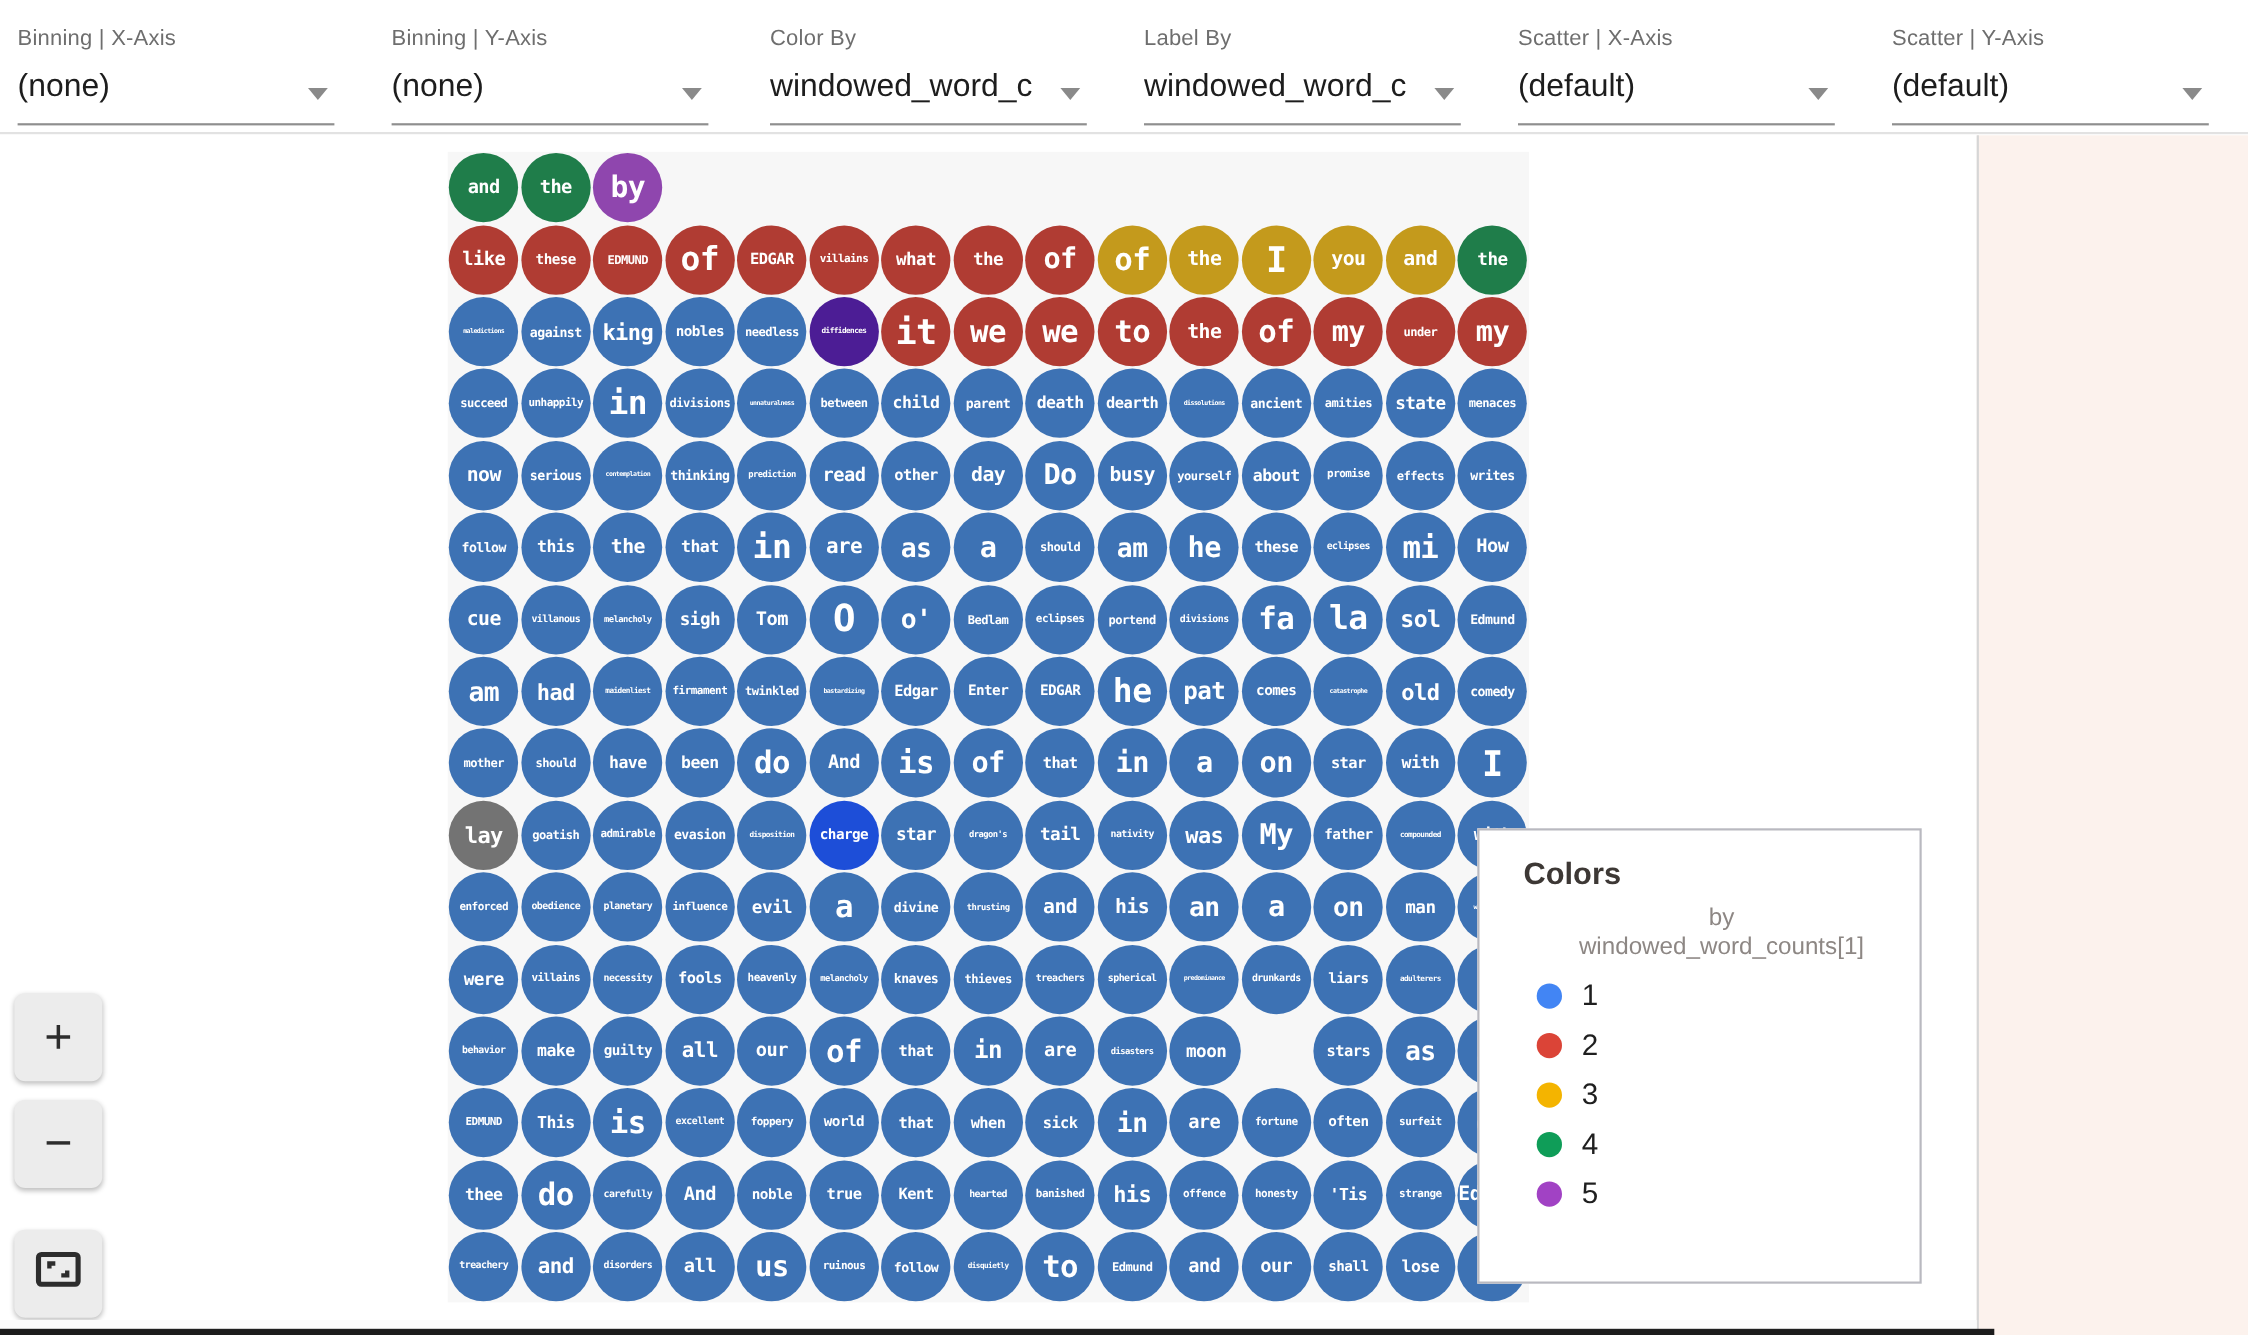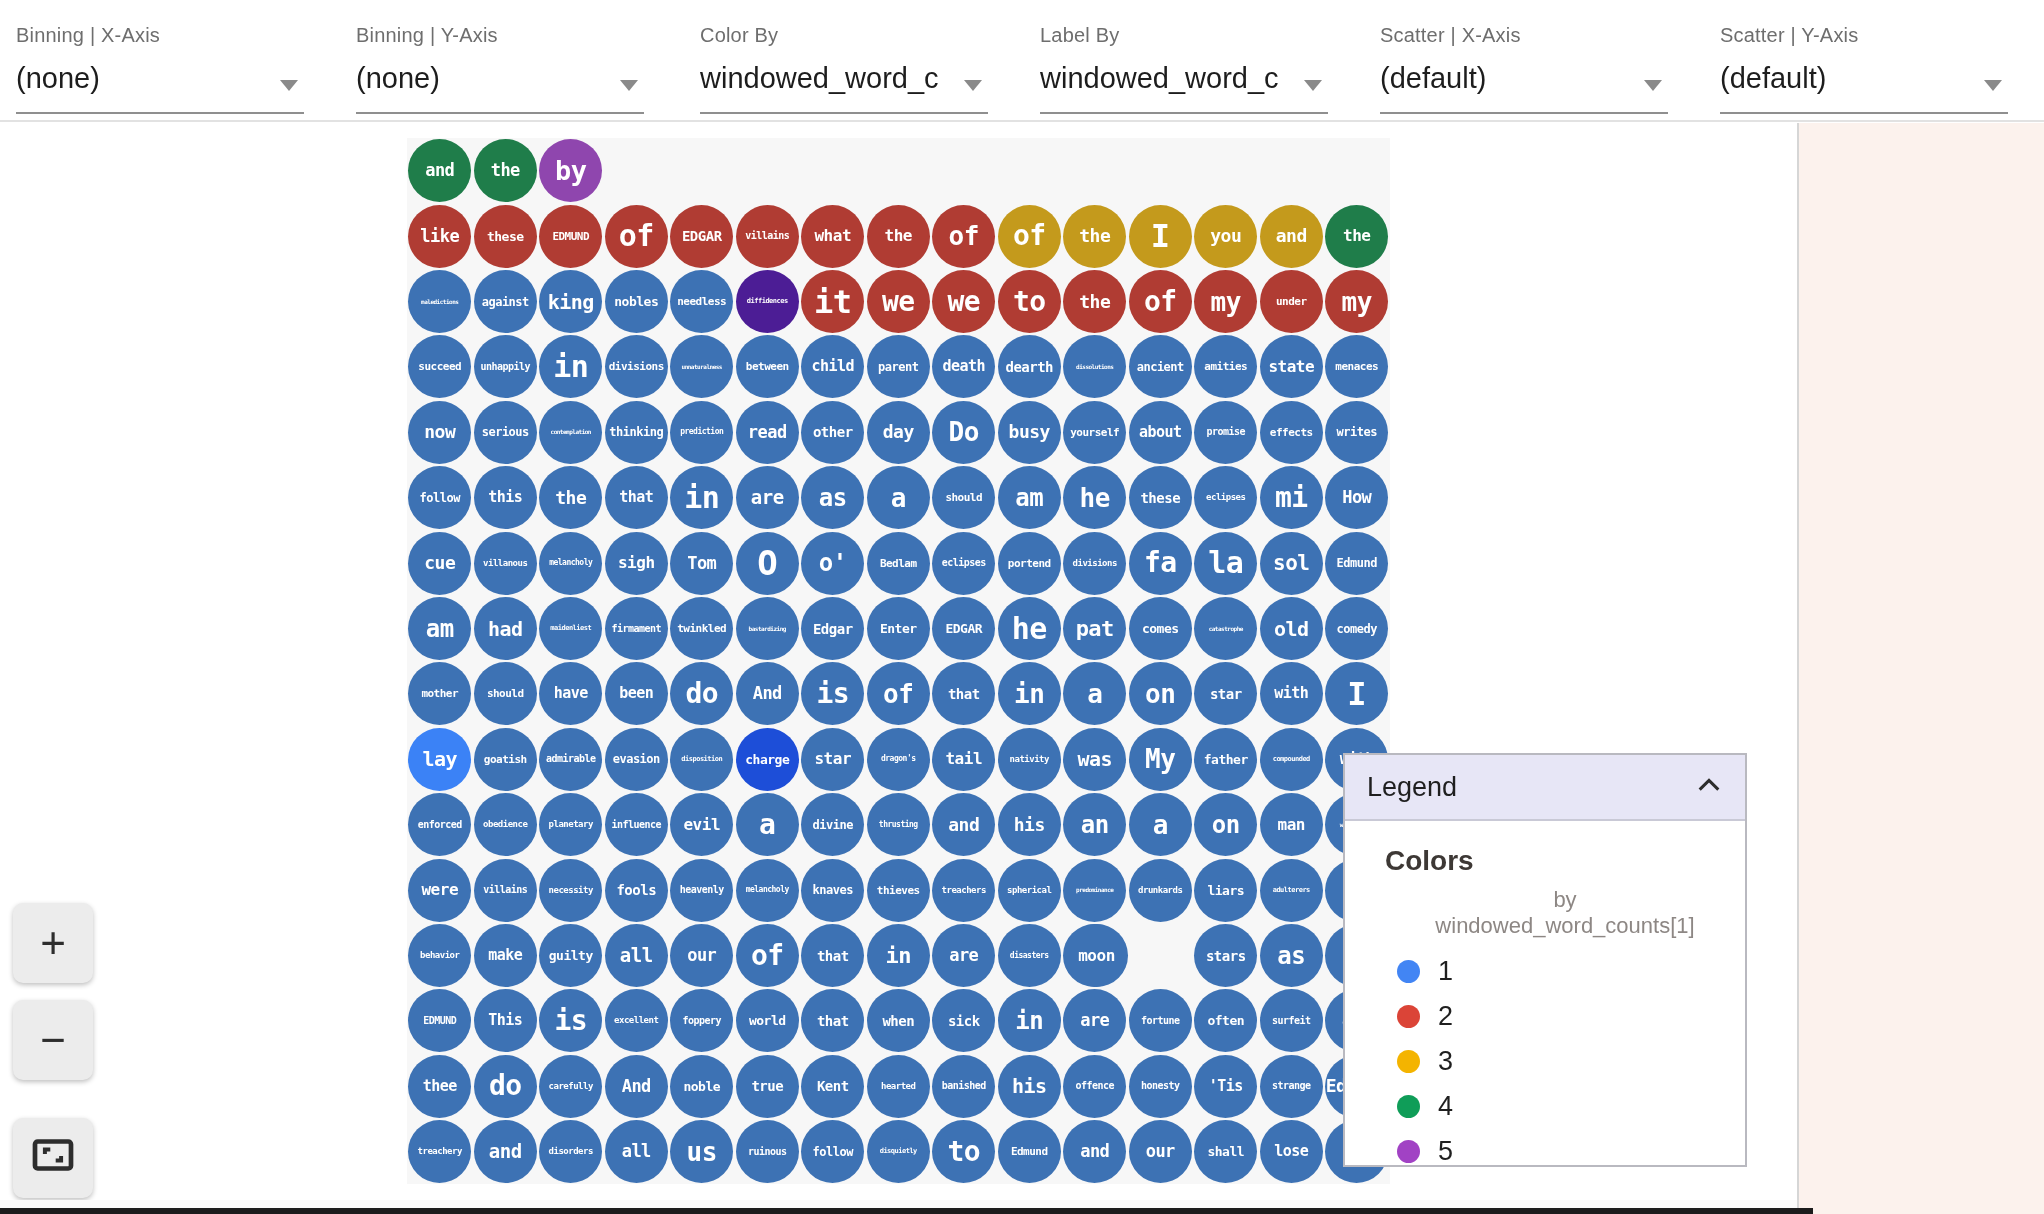--- a/index.html
+++ b/index.html
@@ -244,21 +244,21 @@
       <div class="bubble" style="left: 735.75px; top: 662.4px; background: rgb(61, 114, 180); font-size: 17px;">And</div>
       <div class="bubble" style="left: 801.25px; top: 662.4px; background: rgb(61, 114, 180); font-size: 28px;">is</div>
       <div class="bubble" style="left: 866.75px; top: 662.4px; background: rgb(61, 114, 180); font-size: 26px;">of</div>
       <div class="bubble" style="left: 932.25px; top: 662.4px; background: rgb(61, 114, 180); font-size: 14px;">that</div>
       <div class="bubble" style="left: 997.75px; top: 662.4px; background: rgb(61, 114, 180); font-size: 26px;">in</div>
       <div class="bubble" style="left: 1063.25px; top: 662.4px; background: rgb(61, 114, 180); font-size: 26px;">a</div>
       <div class="bubble" style="left: 1128.75px; top: 662.4px; background: rgb(61, 114, 180); font-size: 26px;">on</div>
       <div class="bubble" style="left: 1194.25px; top: 662.4px; background: rgb(61, 114, 180); font-size: 14px;">star</div>
       <div class="bubble" style="left: 1259.75px; top: 662.4px; background: rgb(61, 114, 180); font-size: 15px;">with</div>
       <div class="bubble" style="left: 1325.25px; top: 662.4px; background: rgb(61, 114, 180); font-size: 32px;">I</div>
-      <div class="bubble" style="left: 408.25px; top: 727.8px; background: #3b82f6; font-size: 20px;">lay</div>
+      <div class="bubble" style="left: 408.25px; top: 727.8px; background: #737373; font-size: 20px;">lay</div>
       <div class="bubble" style="left: 473.75px; top: 727.8px; background: rgb(61, 114, 180); font-size: 11px;">goatish</div>
       <div class="bubble" style="left: 539.25px; top: 727.8px; background: rgb(61, 114, 180); font-size: 10px;">admirable</div>
       <div class="bubble" style="left: 604.75px; top: 727.8px; background: rgb(61, 114, 180); font-size: 12px;">evasion</div>
       <div class="bubble" style="left: 670.25px; top: 727.8px; background: rgb(61, 114, 180); font-size: 7px;">disposition</div>
       <div class="bubble" style="left: 735.75px; top: 727.8px; background: #1d4ed8; font-size: 13px;">charge</div>
       <div class="bubble" style="left: 801.25px; top: 727.8px; background: rgb(61, 114, 180); font-size: 16px;">star</div>
       <div class="bubble" style="left: 866.75px; top: 727.8px; background: rgb(61, 114, 180); font-size: 8px;">dragon's</div>
       <div class="bubble" style="left: 932.25px; top: 727.8px; background: rgb(61, 114, 180); font-size: 16px;">tail</div>
       <div class="bubble" style="left: 997.75px; top: 727.8px; background: rgb(61, 114, 180); font-size: 9px;">nativity</div>
       <div class="bubble" style="left: 1063.25px; top: 727.8px; background: rgb(61, 114, 180); font-size: 20px;">was</div>
@@ -368,28 +368,20 @@
     <span>
       <svg width="44" height="36" viewBox="0 0 24 20">
         <rect x="2" y="2.5" width="20" height="15" rx="1.5" fill="none" stroke="#2d2d2d" stroke-width="2.6"></rect>
         <path d="M7.5 9.5 V7 H10.5" fill="none" stroke="#2d2d2d" stroke-width="2.2"></path>
         <path d="M16.5 10.5 V13 H13.5" fill="none" stroke="#2d2d2d" stroke-width="2.2"></path>
       </svg>
     </span>
   </button>
 
   <div id="legend">
-    <div id="legend-header">
-      <span id="legend-title">Legend</span>
-      <span>
-        <svg width="28" height="20" viewBox="0 0 24 16">
-            <polyline points="4,12 12,4 20,12" fill="none" stroke="#2d2d2d" stroke-width="2.6"></polyline>
-          </svg>
-      </span>
-    </div>
     <div id="legend-body">
       <div id="legend-colors-title">Colors</div>
       <div id="legend-subtitle">by windowed_word_counts[1]</div>
       <div id="legend-entries">
           <div class="legend-entry">
             <span class="legend-dot" style="background: rgb(66, 133, 244);"></span>
             <span class="legend-entry-label">1</span>
           </div>
           <div class="legend-entry">
             <span class="legend-dot" style="background: rgb(219, 68, 55);"></span>

